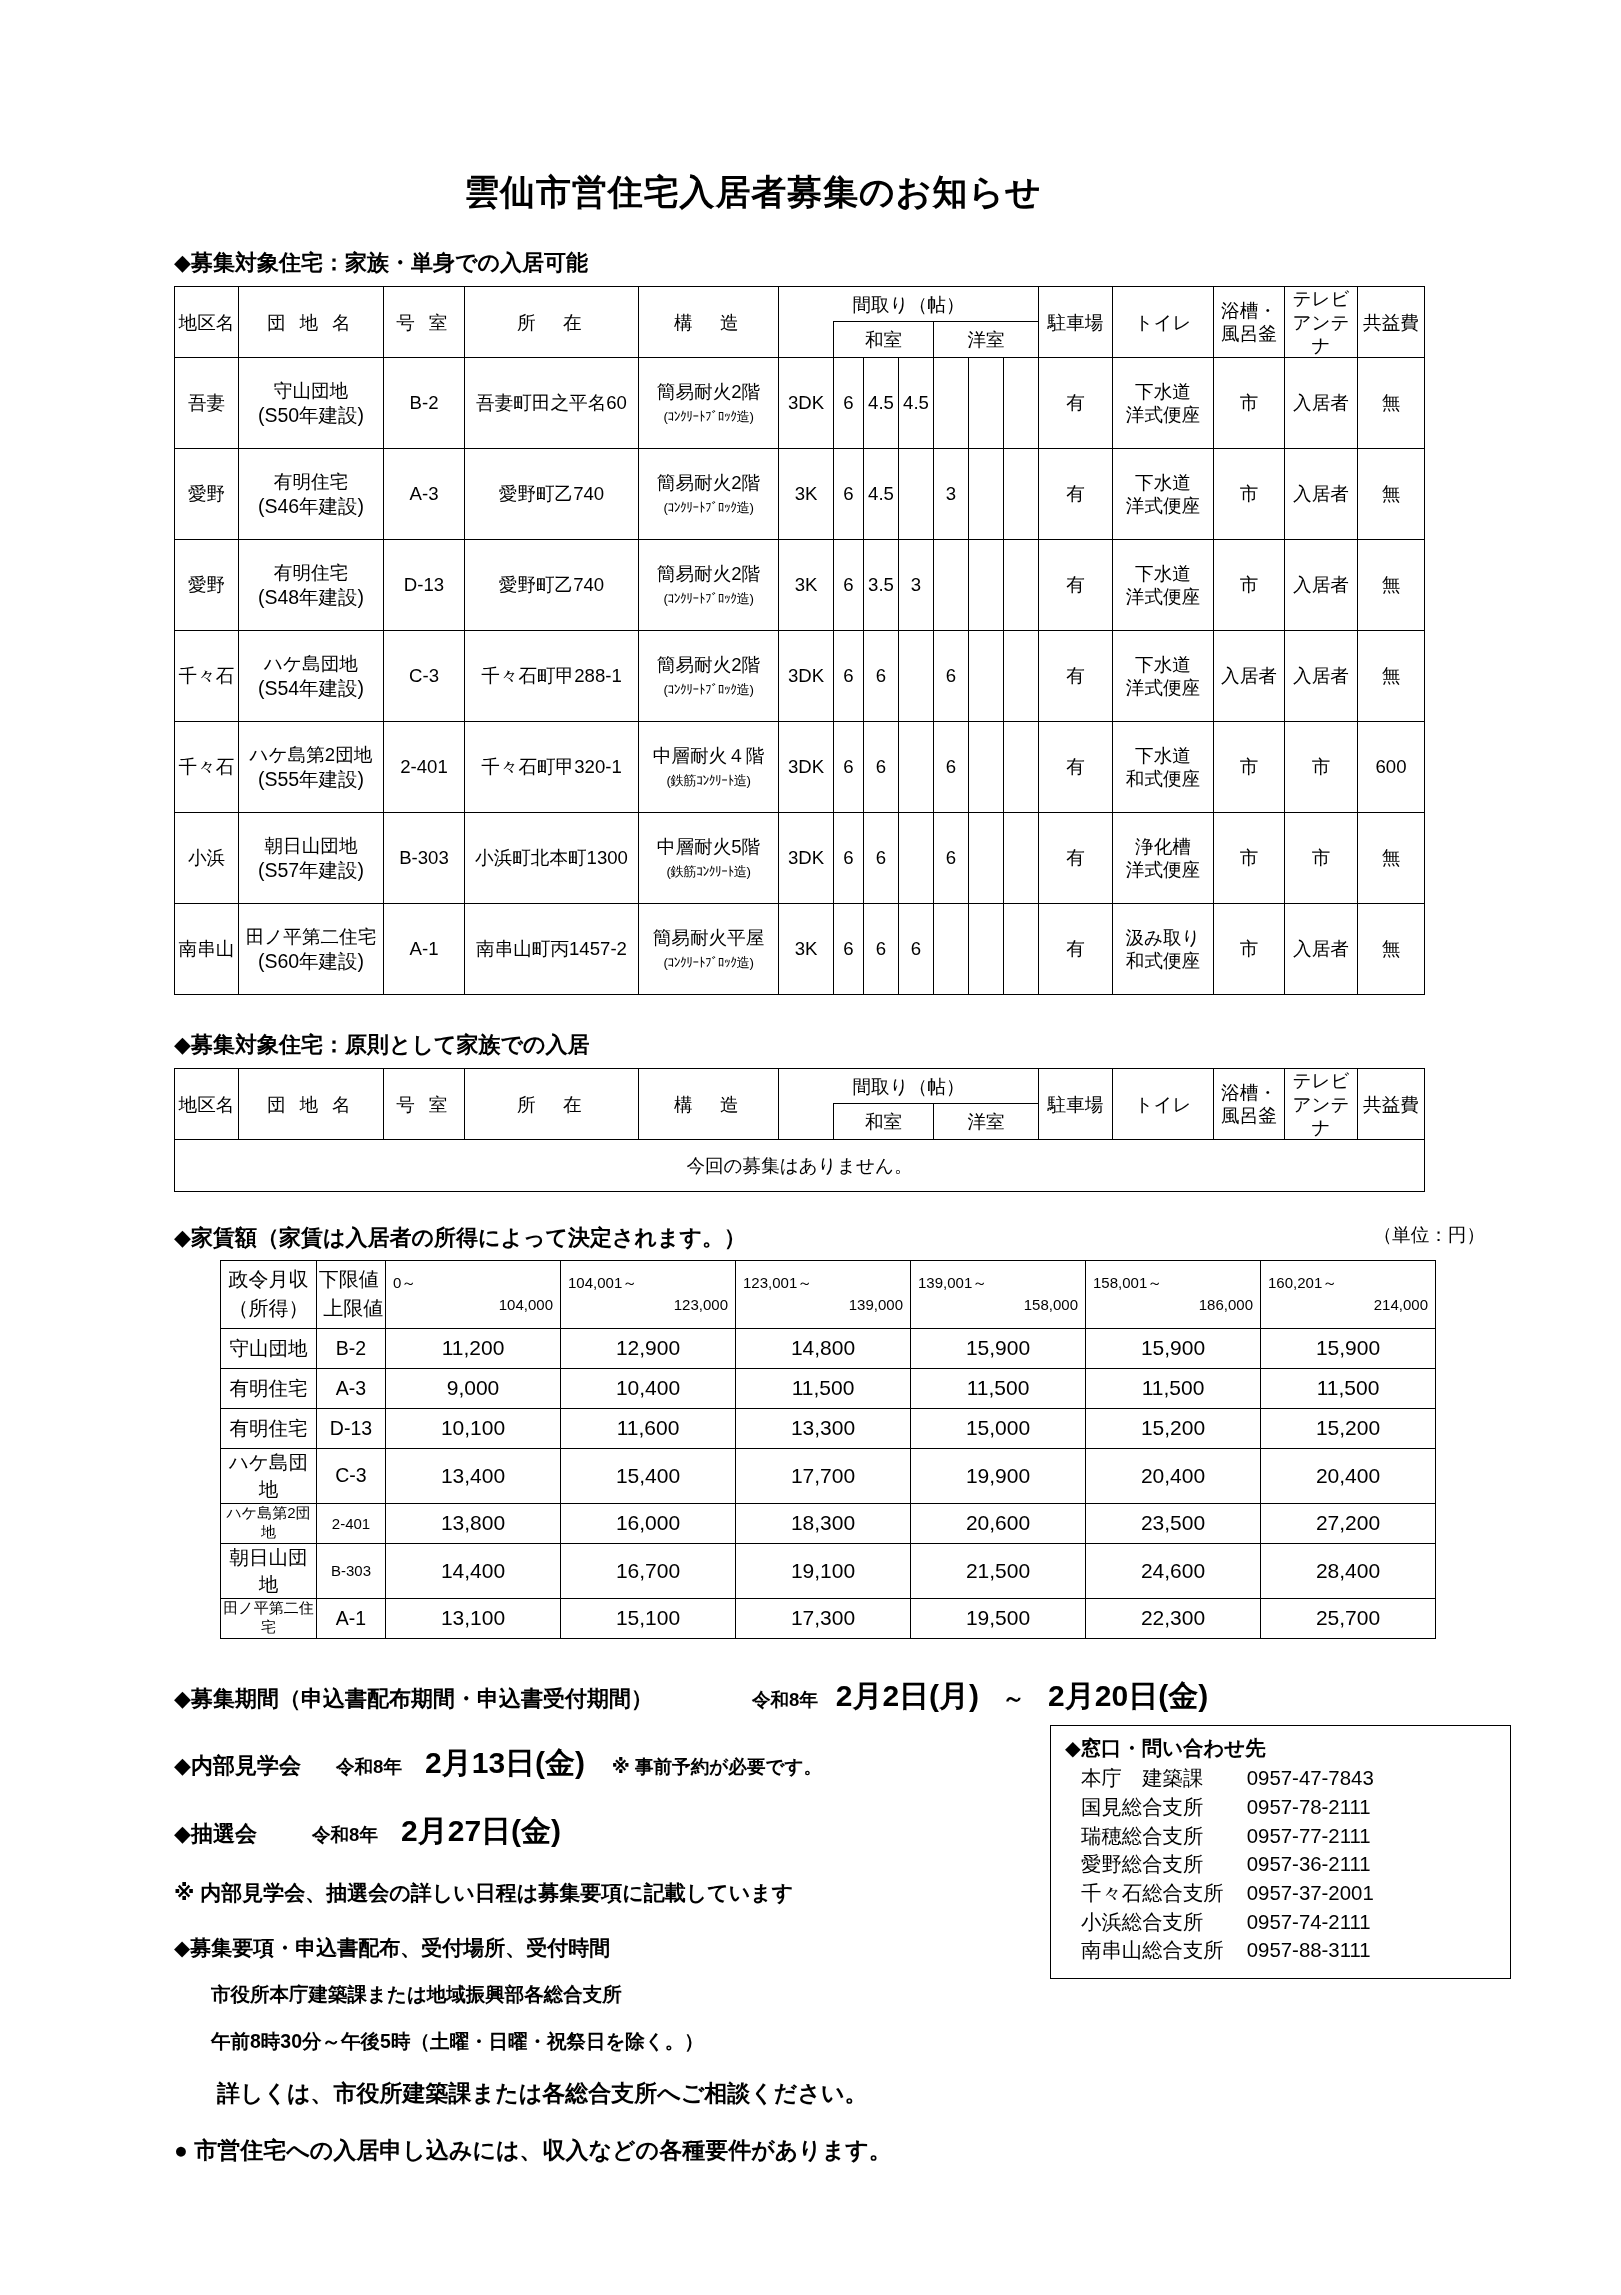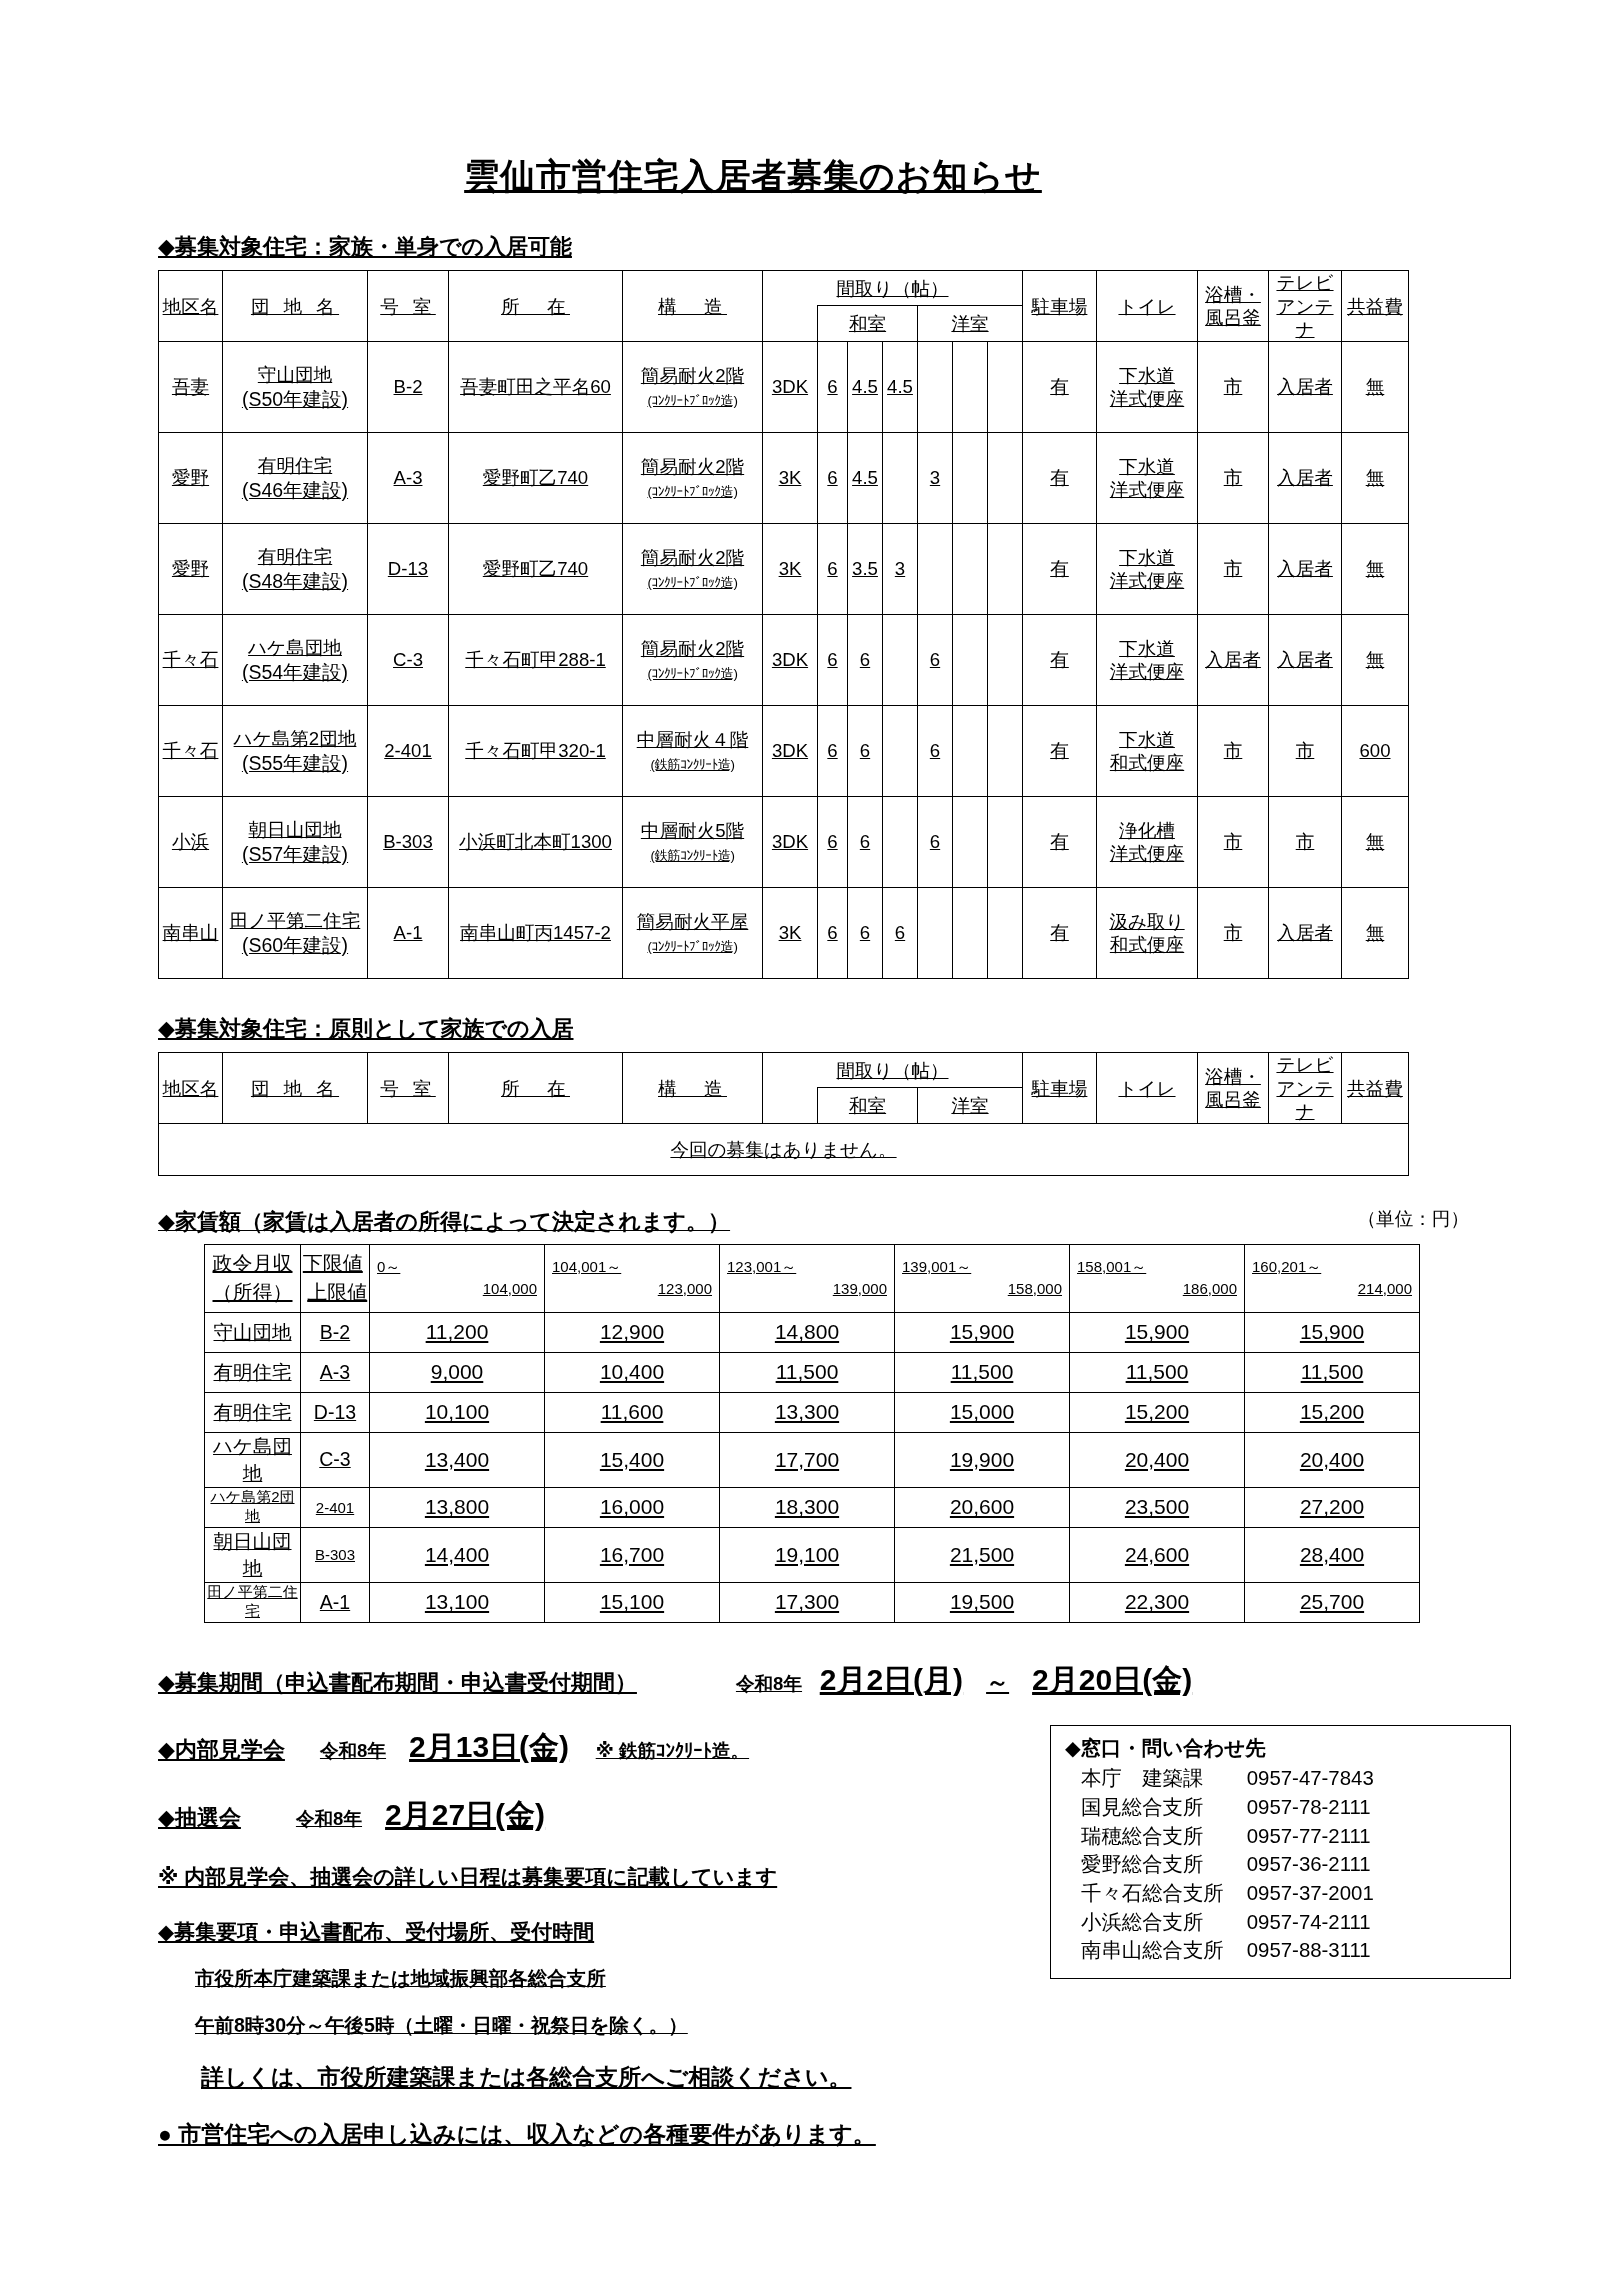--- a/index.html
+++ b/index.html
@@ -1,21 +1,21 @@
 <!DOCTYPE html>
 <html lang="ja" style="font-size:14px"><head>
 <meta charset="utf-8">
 <style>
   html, body { margin:0; padding:0; background:#ffffff; }
   body {
     width:1622px; height:2295px;
     font-family:"Liberation Sans","DejaVu Sans",sans-serif;
     color:#000; position:relative; overflow:hidden;
   }
-  .page { position:relative; width:1506px; height:2295px; padding:0; box-sizing:border-box;text-decoration:underline; }
+  .page { position:relative; width:1506px; height:2295px; padding:16px; box-sizing:border-box; }
 
   
   .doc-title{
     text-align:center; font-size:35px; font-weight:700;
     letter-spacing:0.9px; margin:0; padding:158px 0 0 0;
     line-height:1.0;
   }
 
   
   .sec-head{
@@ -504,21 +504,21 @@
   </div>
 
   <div class="block" style="margin-top:26.6px;">
     <div class="line-row">
       <span class="lbl">◆内部見学会</span>
       <span style="display:inline-block;width:35px"></span>
       <span class="era">令和8年</span>
       <span style="display:inline-block;width:23px"></span>
       <span class="bigdate">2月13日(金)</span>
       <span style="display:inline-block;width:26.6px"></span>
-      <span class="note-sm">※ 鉄筋ｺﾝｸﾘｰﾄ造。</span>
+      <span class="note-sm">※ 事前予約が必要です。</span>
     </div>
   </div>
 
   <div class="block" style="margin-top:26.6px;">
     <div class="line-row">
       <span class="lbl">◆抽選会</span>
       <span style="display:inline-block;width:55px"></span>
       <span class="era">令和8年</span>
       <span style="display:inline-block;width:23px"></span>
       <span class="bigdate">2月27日(金)</span>

